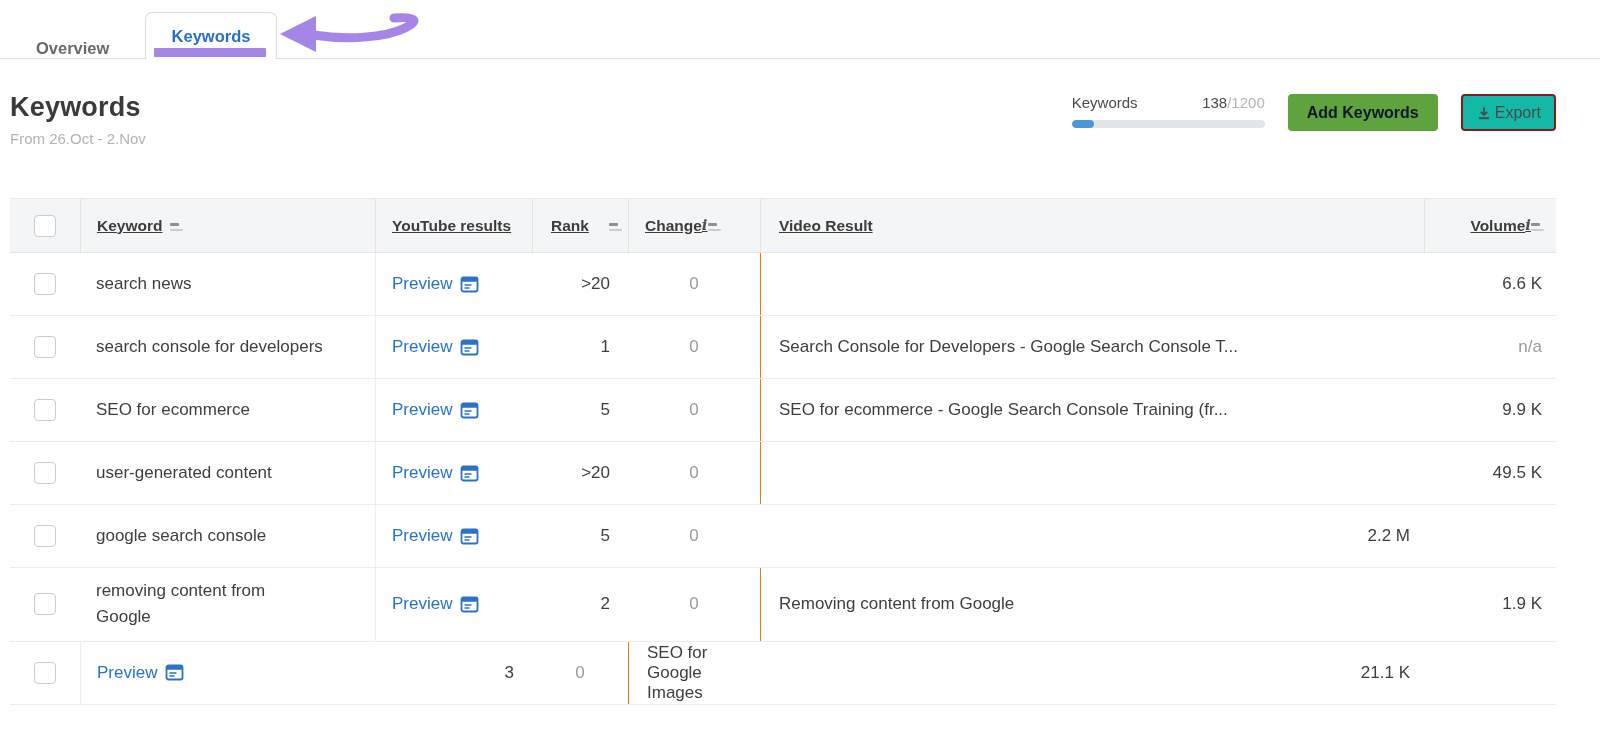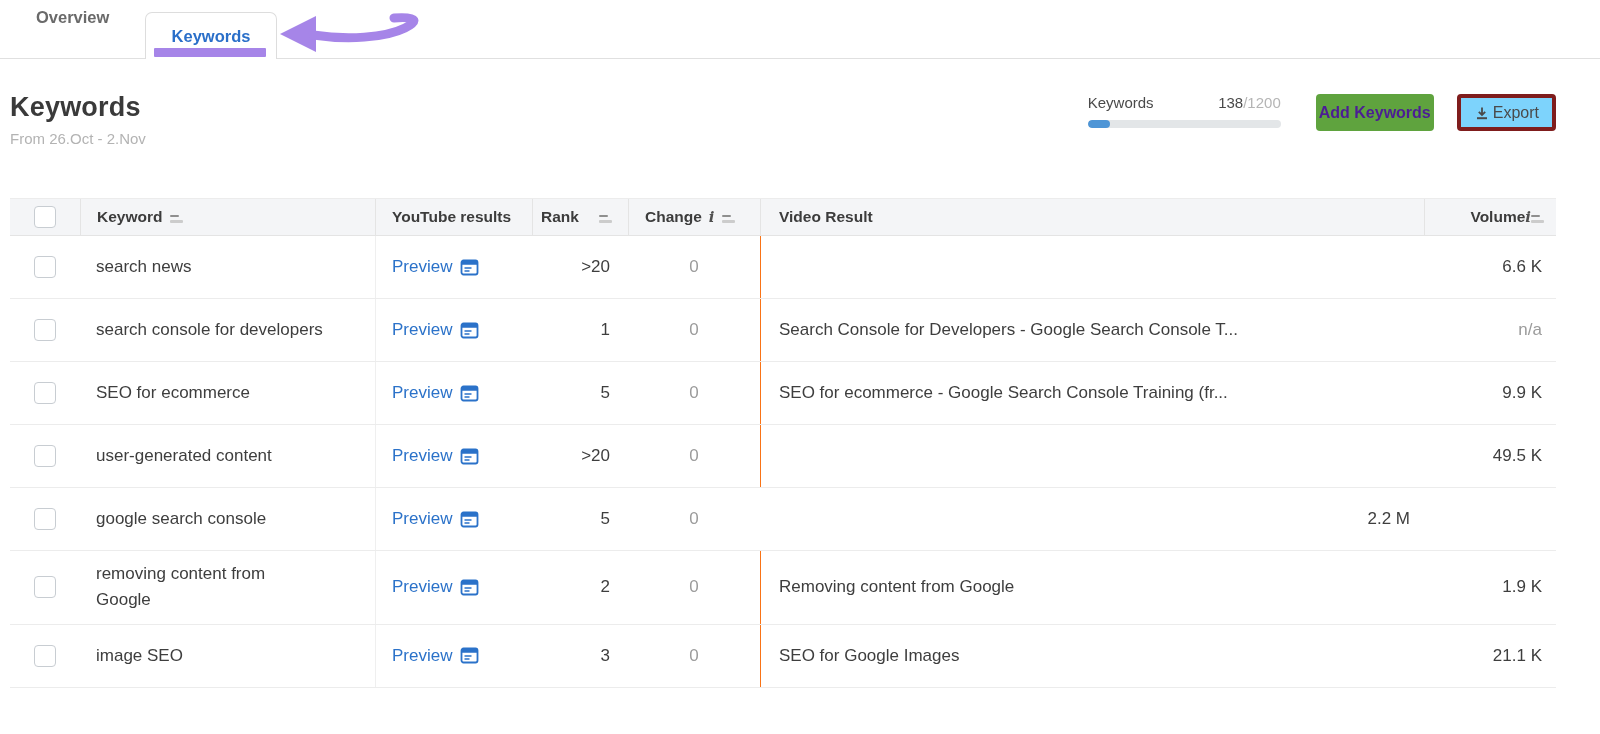--- a/index.html
+++ b/index.html
@@ -11,21 +11,21 @@
     --active-tab-blue:#2a6fc9;
     --link-blue:#2b72c9;
     --button-green:#5fa33e;
     --progress-blue:#4e95d6;
   }
 
   
   .tabbar { position:relative; height:59px; border-bottom:1px solid #e0e0e0; }
   .tab-overview {
     position:absolute; left:20px; top:8px; bottom:0;
-    display:flex; align-items:flex-start; padding:0 16px;
+    display:flex; align-items:flex-end; padding:0 16px;
     font-size:16.5px; font-weight:700; color:#6a6a6a; cursor:pointer;
   }
   .tab-keywords {
     position:absolute; left:145px; top:12px; bottom:-1px; width:132px;
     background:#fff; border:1px solid #ddd; border-bottom:none;
     border-radius:7px 7px 0 0;
     display:flex; align-items:center; justify-content:center;
     font-size:16.5px; font-weight:700; color:var(--active-tab-blue); cursor:pointer;
     z-index:2;
   }
@@ -46,39 +46,39 @@
   .controls { display:flex; align-items:flex-start; gap:23px; padding-top:2px; }
   .limit-widget { width:193px; }
   .limit-top { display:flex; justify-content:space-between; font-size:15px; margin-bottom:9px; }
   .limit-label { color:#4a4a4a; }
   .limit-used { color:#4a4a4a; }
   .limit-total { color:#b5b5b5; }
   .progress-track { height:8px; background:#e3e6e8; border-radius:4px; overflow:hidden; }
   .progress-fill { height:100%; background:var(--progress-blue); border-radius:4px; }
 
   .btn { display:flex; align-items:center; height:37px; border-radius:4px; font-size:16px; cursor:pointer; }
-  .btn-add { background:var(--button-green); color:#4c1d95; font-weight:700; padding:0 2px; border:1px solid transparent;margin-left:12px; }
-  .btn-export { background:#7dd3fc; color:#4a4a4a; padding:0 13px; border:4px solid #7f1d1d; gap:3px;justify-content:center; }
+  .btn-add { background:var(--button-green); color:#0f172a; font-weight:700; padding:0 18px; border:1px solid transparent; }
+  .btn-export { background:#14b8a6; color:#4a4a4a; padding:0 13px; border:2px solid #7f1d1d; gap:3px;justify-content:center; }
   .btn-export svg { display:block; }
 
   
   .table { margin-top:51px; }
   .thead {
     display:grid; grid-template-columns:70px 295px 157px 96px 132px 664px minmax(0,1fr);
-    background:#f4f5f7; height:38px; align-items:center;
+    background:#f4f5f7; height:55px; align-items:center;
     border-top:1px solid #ececec; border-bottom:1px solid #e4e4e4;
-    font-size:15.5px; font-weight:700; color:#3c3c3c;
+    font-size:15.5px; font-weight:700; color:#3c3c3c;text-decoration:underline;
   }
   .thead > div { display:flex; align-items:center; height:100%; }
   .th-sep { border-left:1px solid #e4e4e4; }
   .th-check { justify-content:center; }
   .th-keyword { padding-left:16px; gap:8px; }
   .th-youtube { padding-left:16px; }
-  .th-rank { padding-left:8px; gap:20px; }
-  .th-change { padding-left:16px; gap:7px; }
+  .th-rank { padding-left:18px; gap:20px; }
+  .th-change { padding-left:16px; }
   .th-video { padding-left:18px; }
   .th-volume { justify-content:flex-end; padding-right:12px; }
 
   .sort { display:inline-flex; flex-direction:column; gap:3px; margin-top:3px; }
   .sort .s1 { width:9px; height:2.5px; background:#8f8f8f; border-radius:1px; }
   .sort .s2 { width:13px; height:2.5px; background:#cccccc; border-radius:1px; }
   .info { font-family:"DejaVu Serif","Liberation Serif",serif; font-style:italic; font-weight:700;
           font-size:15px; color:#4f4f4f; line-height:1; }
 
   .checkbox { width:22px; height:22px; border:1.5px solid #c8cdd2; border-radius:4px; background:#fff; cursor:pointer; }
@@ -320,21 +320,20 @@
         <div class="td-rank">2</div>
         <div class="td-change">0</div>
         <div class="td-video">Removing content from Google</div>
         <div class="td-volume">1.9 K</div>
       </div>
 
       <div class="trow">
         <div class="td-check">
           <span class="checkbox"></span>
         </div>
-        <div class="td-keyword">image SEO</div>
         <div class="td-preview">
           <a class="preview">
             <span>Preview</span>
             <svg class="pvicon" width="19" height="17" viewBox="0 0 19 17">
               <rect x="1.5" y="1.5" width="16" height="14" rx="2" fill="none" stroke="#2b72c9" stroke-width="1.8"></rect>
               <path d="M1.5 3.5 a2 2 0 0 1 2 -2 h12 a2 2 0 0 1 2 2 v2.2 h-16 z" fill="#2b72c9"></path>
               <path d="M4.5 9 h7 M4.5 12 h5" stroke="#2b72c9" stroke-width="1.7"></path>
             </svg>
           </a>
         </div>

